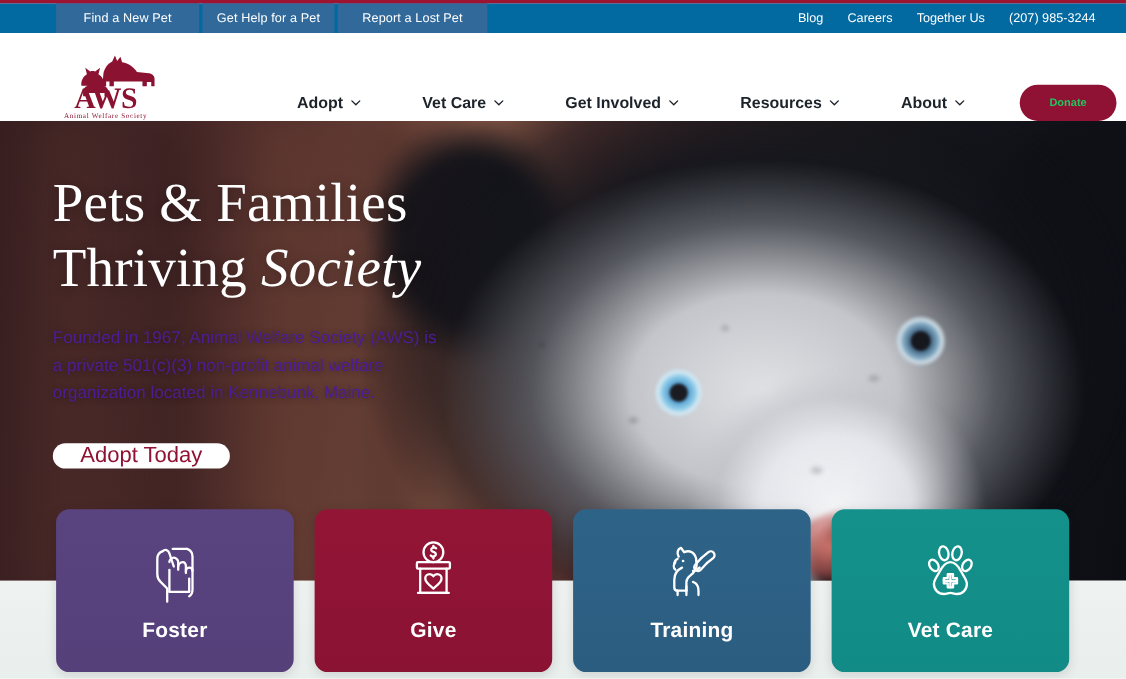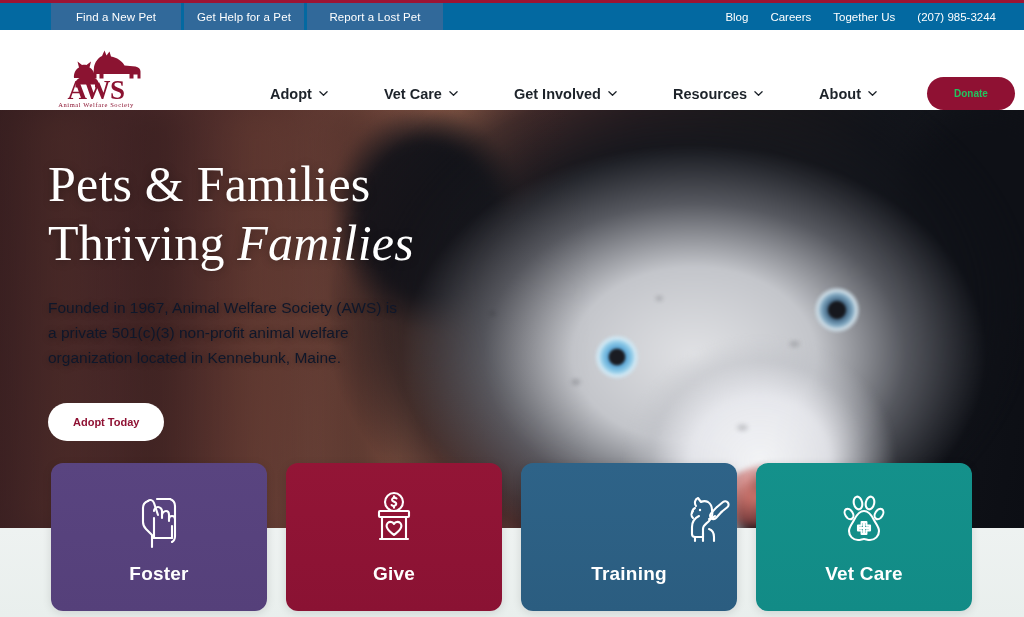--- a/index.html
+++ b/index.html
@@ -145,28 +145,28 @@
   }
 
   .hero-content { position:absolute; left:48px; top:45px; width:420px; z-index:2; }
   .hero-title {
     font-family:"Liberation Serif", serif;
     color:#ffffff; font-size:50px; line-height:1.18;
     letter-spacing:.2px; text-shadow:0 1px 10px rgba(0,0,0,.3);
   }
   .hero-title .it { font-style:italic; }
   .hero-sub {
-    margin-top:22px; color:#0f172a; font-size:15.5px; line-height:1.62;
+    margin-top:22px; color:#4c1d95; font-size:15.5px; line-height:1.62;
     max-width:360px; text-shadow:0 1px 6px rgba(0,0,0,.35);
   }
   .adopt-btn {
     display:inline-block; margin-top:33px;
     background:#ffffff; color:#8f1133;
-    font-size:11px; font-weight:bold;
-    padding:13px 25px; border-radius:24px; cursor:pointer;
+    font-size:20px; font-weight:normal;
+    padding:0 25px; border-radius:24px; cursor:pointer;
   }
 
   
   .lower {
     position:absolute; top:528px; left:0; width:1024px; height:89px;
     background:linear-gradient(180deg,#eef2f1 0%,#e9efed 100%); z-index:2;
   }
 
   
   .cards {
@@ -293,21 +293,21 @@
       <div class="fur-speckle"></div>
       <div class="eye left"></div>
       <div class="eye right"></div>
       <div class="nose"></div>
       <div class="hero-scrim"></div>
     </div>
 
     <div class="hero-content">
       <div class="hero-title">
         <div>Pets &amp; Families</div>
-        <div><span>Thriving </span><span class="it">Families</span></div>
+        <div><span>Thriving </span><span class="it">Society</span></div>
       </div>
       <div class="hero-sub">Founded in 1967, Animal Welfare Society (AWS) is a private 501(c)(3) non-profit animal welfare organization located in Kennebunk, Maine.</div>
       <div class="adopt-btn">Adopt Today</div>
     </div>
   </div>
 
   <div class="cards">
 
     <div class="card" style="background:linear-gradient(180deg,#594480 0%,#55407a 100%);">
       <div class="card-icon">
@@ -339,21 +339,21 @@
             <rect x="14" y="22" width="30" height="6" rx="1"></rect>
             <path d="M17 28 l0 22 24 0 0-22"></path>
             <path d="M15 50 l28 0"></path>
             <path d="M29 46 c-4-3.4-7.4-5.6-7.4-9.1 0-2.3 1.8-4 4-4 1.5 0 2.7 .8 3.4 2 .7-1.2 1.9-2 3.4-2 2.2 0 4 1.7 4 4 0 3.5-3.4 5.7-7.4 9.1 z"></path>
           </g>
         </svg>
       </div>
       <div class="card-label">Give</div>
     </div>
 
-    <div class="card" style="background:linear-gradient(180deg,#2e6388 0%,#2b5d80 100%);align-items:flex-end;">
+    <div class="card" style="background:linear-gradient(180deg,#2e6388 0%,#2b5d80 100%);">
       <div class="card-icon">
         <svg viewBox="0 0 58 62">
           <g fill="none" stroke="#ffffff" stroke-width="2.1" stroke-linecap="round" stroke-linejoin="round">
             <path d="M17 17 c-2-3-1-7 2-8 l3 4 c2-1 5-1 7 0 3 2 4 5 4 8"></path>
             <path d="M14 22 c-2 2-2 5 0 7"></path>
             <path d="M16 19 c-2 1-3 3-3 5"></path>
             <circle cx="21" cy="21" r="1.2" fill="#ffffff" stroke="none"></circle>
             <path d="M33 21 c1 4 0 8-3 11 -3 3-6 4-6 8 l0 8"></path>
             <path d="M24 48 l-8 0 c-2 0-3-1-3-3 l0-7 c0-5 3-9 7-11"></path>
             <path d="M16 48 l0 4 M24 44 l0 8"></path>

